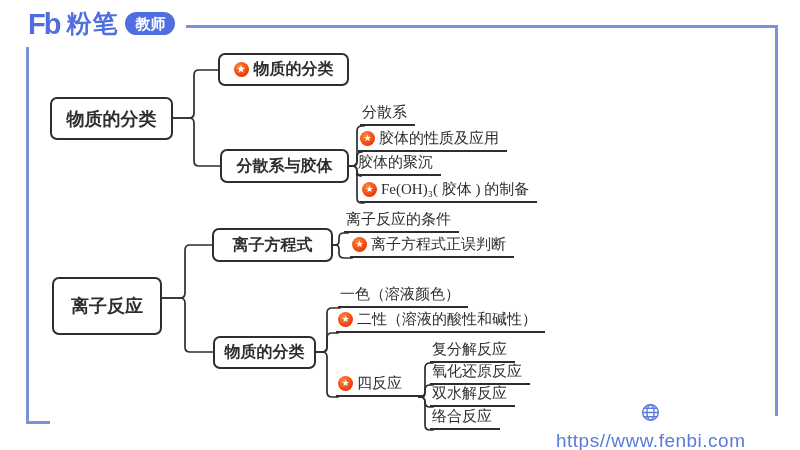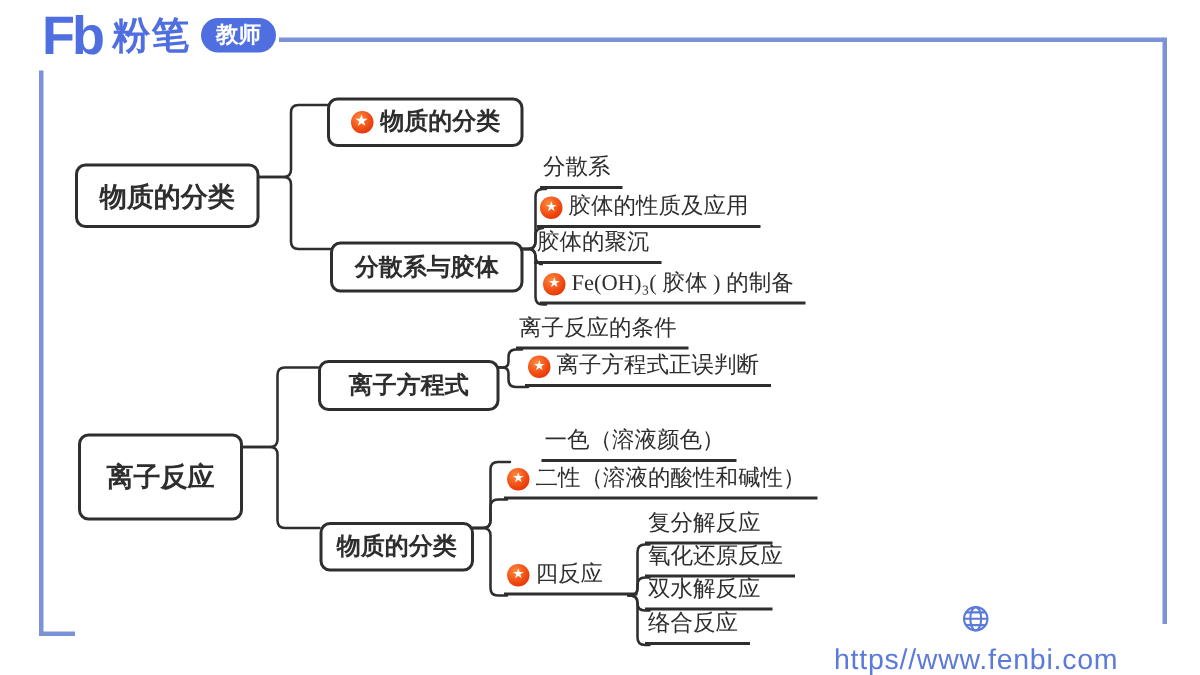--- a/index.html
+++ b/index.html
@@ -10,31 +10,31 @@
          font-family:"Liberation Serif","DejaVu Serif",serif;color:var(--ink);}
   
   .frame{position:absolute;background:var(--frame);}
   .frame-top{left:186px;top:25px;width:590px;height:3px;}
   .frame-right{left:775px;top:25px;width:3px;height:391px;}
   .frame-left{left:26px;top:47px;width:3px;height:377px;}
   .frame-bottom{left:26px;top:421px;width:24px;height:3px;}
   
   .logo{position:absolute;left:28px;top:7px;display:flex;align-items:center;gap:7px;
         font-family:"Liberation Sans","DejaVu Sans",sans-serif;}
-  .fb-mark{color:var(--logo);font-size:36px;font-weight:900;letter-spacing:-2px;line-height:30px;}
+  .fb-mark{color:var(--logo);font-size:29px;font-weight:900;letter-spacing:-2px;line-height:30px;}
   .brand{color:var(--logo);font-size:25px;font-weight:900;letter-spacing:1px;}
   .badge{background:var(--logo);color:#fff;font-size:15px;font-weight:700;
          border-radius:12px;padding:3px 10px;line-height:17px;}
   
   svg.wires{position:absolute;left:0;top:0;pointer-events:none;}
   svg.wires path{stroke:var(--ink);stroke-width:1.7;fill:none;stroke-linecap:round;}
   
   .node{position:absolute;border:2px solid var(--ink);border-radius:7px;background:#fff;
         display:flex;align-items:center;justify-content:center;gap:5px;
-        font-weight:bold;white-space:nowrap;box-sizing:border-box;margin-top:12px;}
+        font-weight:bold;white-space:nowrap;box-sizing:border-box;}
   .n-lg{font-size:18px;}
   .n-md{font-size:16px;}
   .leaf{position:absolute;display:flex;align-items:center;gap:4px;
         font-size:15px;font-weight:normal;line-height:17px;white-space:nowrap;
         border-bottom:2px solid var(--ink);padding:0 8px 3px 2px;box-sizing:border-box;}
   .star{width:15px;height:15px;flex:none;border-radius:50%;
         background:radial-gradient(circle at 38% 32%, #fd8a3d 0%, #f04a12 55%, #d92604 100%);
         color:#fff;display:inline-flex;align-items:center;justify-content:center;}
   .star::before{content:"★";font-size:9px;line-height:1;transform:translateY(-0.5px);}
   
@@ -123,21 +123,21 @@
 
   <div class="leaf" style="left:344px;top:211px;">
     <span>离子反应的条件</span>
   </div>
 
   <div class="leaf" style="left:350px;top:236px;">
     <span class="star"></span>
     <span>离子方程式正误判断</span>
   </div>
 
-  <div class="leaf" style="left:338px;top:286px;margin-left:23px;">
+  <div class="leaf" style="left:338px;top:286px;">
     <span>一色（溶液颜色）</span>
   </div>
 
   <div class="leaf" style="left:336px;top:311px;">
     <span class="star"></span>
     <span>二性（溶液的酸性和碱性）</span>
   </div>
 
   <div class="leaf" style="left:336px;top:375px;width:89px;">
     <span class="star"></span>

